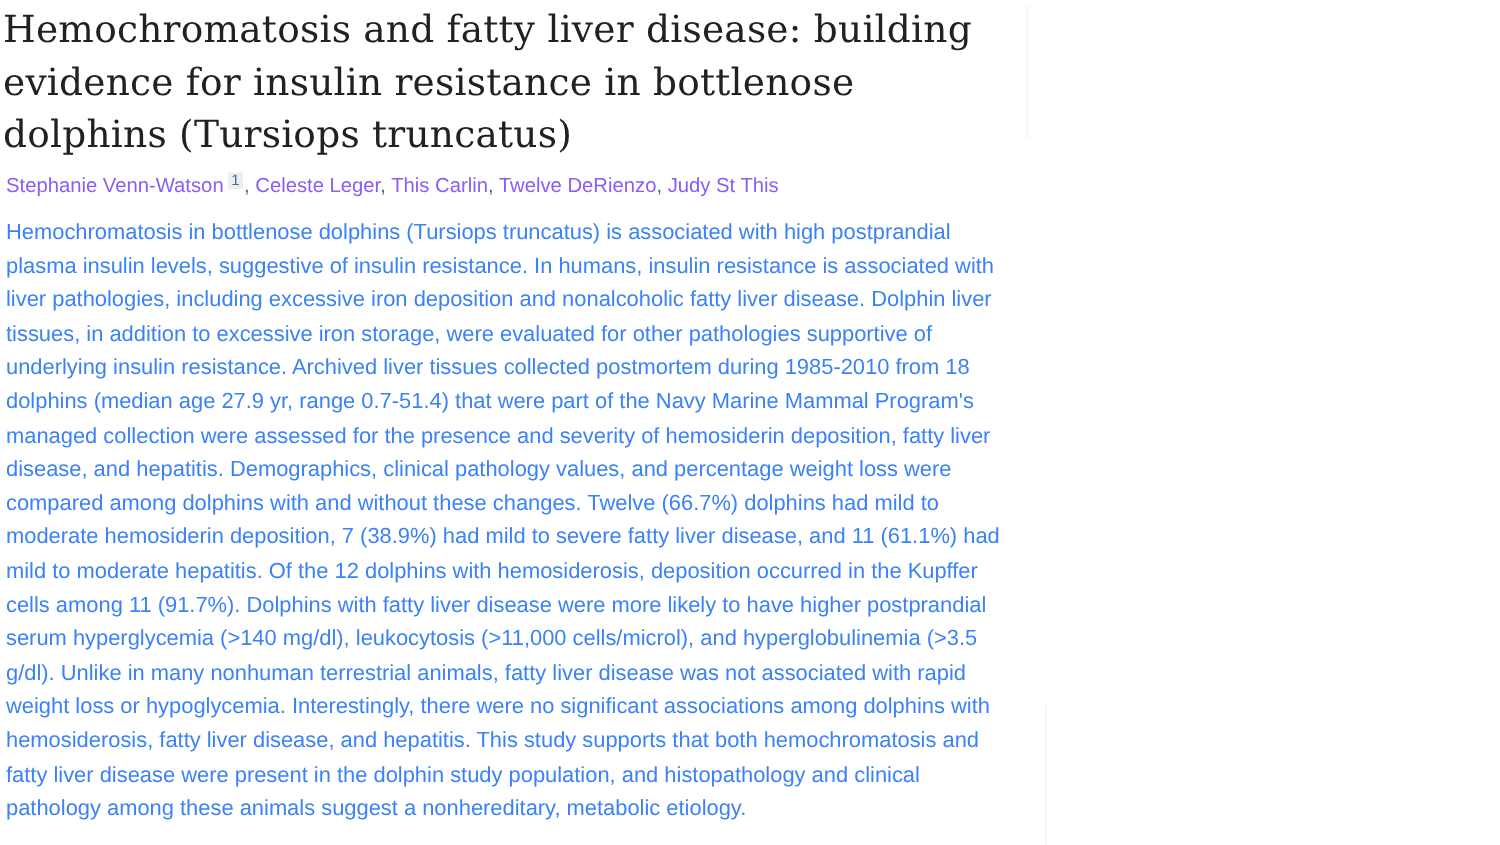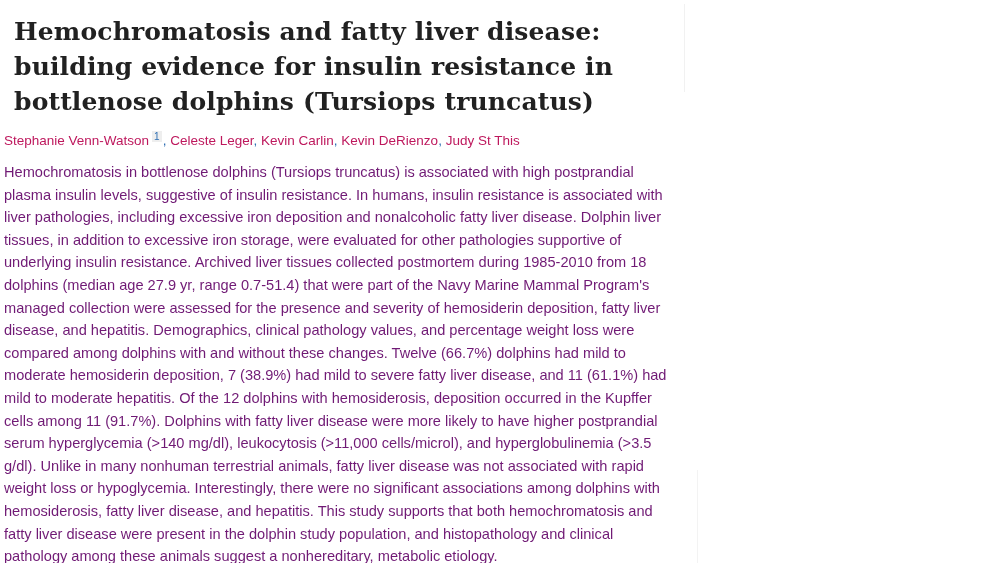--- a/index.html
+++ b/index.html
@@ -28,39 +28,39 @@
     }
     .edge-line-bottom {
       position: absolute;
       left: 697px;
       top: 470px;
       width: 1px;
       height: 93px;
       background: #f3f3f3;
     }
     .title {
-      margin: 12px;
+      margin: 0;
       padding-top: 2px;
       font-family: "DejaVu Serif", "Liberation Serif", serif;
-      font-weight: bold;
+      font-weight: normal;
       font-size: 25px;
       line-height: 35px;
       color: #212121;
       letter-spacing: 0.15px;
       width: 684px;
     }
     .authors {
       margin: 7px 0 0 2px;
       font-family: "Liberation Sans", "DejaVu Sans", sans-serif;
       font-size: 13.5px;
       line-height: 20px;
       color: #2f6fb3;
     }
     .authors .author {
-      color: #be185d;
+      color: #8b5cf6;
       text-decoration: none;
       cursor: pointer;
       text-align: right;
     }
     .authors .sep {
       color: #2f6fb3;
     }
     .authors sup.affil {
       display: inline-block;
       font-size: 10px;
@@ -70,31 +70,31 @@
       color: #2f6fb3;
       padding: 0 2px;
       margin: 0 1px 0 3px;
       cursor: pointer;
     }
     .abstract {
       margin: 10px 0 0 2px;
       font-family: "Liberation Sans", "DejaVu Sans", sans-serif;
       font-size: 14.6px;
       line-height: 22.6px;
-      color: #701a75;
+      color: #3b82f6;
       width: 676px;
     }
   </style>
 </head>
 <body>
 
 <div class="edge-line"></div>
 <div class="edge-line-bottom"></div>
 
 <div class="article">
   <h1 class="title">Hemochromatosis and fatty liver disease: building evidence for insulin resistance in bottlenose dolphins (Tursiops truncatus)</h1>
 
   <div class="authors">
-    <a class="author">Stephanie Venn-Watson</a><sup class="affil">1</sup><span class="sep">, </span><a class="author">Celeste Leger</a><span class="sep">, </span><a class="author">Kevin Carlin</a><span class="sep">, </span><a class="author">Kevin DeRienzo</a><span class="sep">, </span><a class="author">Judy St This</a>
+    <a class="author">Stephanie Venn-Watson</a><sup class="affil">1</sup><span class="sep">, </span><a class="author">Celeste Leger</a><span class="sep">, </span><a class="author">This Carlin</a><span class="sep">, </span><a class="author">Twelve DeRienzo</a><span class="sep">, </span><a class="author">Judy St This</a>
   </div>
 
   <p class="abstract">Hemochromatosis in bottlenose dolphins (Tursiops truncatus) is associated with high postprandial plasma insulin levels, suggestive of insulin resistance. In humans, insulin resistance is associated with liver pathologies, including excessive iron deposition and nonalcoholic fatty liver disease. Dolphin liver tissues, in addition to excessive iron storage, were evaluated for other pathologies supportive of underlying insulin resistance. Archived liver tissues collected postmortem during 1985-2010 from 18 dolphins (median age 27.9 yr, range 0.7-51.4) that were part of the Navy Marine Mammal Program's managed collection were assessed for the presence and severity of hemosiderin deposition, fatty liver disease, and hepatitis. Demographics, clinical pathology values, and percentage weight loss were compared among dolphins with and without these changes. Twelve (66.7%) dolphins had mild to moderate hemosiderin deposition, 7 (38.9%) had mild to severe fatty liver disease, and 11 (61.1%) had mild to moderate hepatitis. Of the 12 dolphins with hemosiderosis, deposition occurred in the Kupffer cells among 11 (91.7%). Dolphins with fatty liver disease were more likely to have higher postprandial serum hyperglycemia (&gt;140 mg/dl), leukocytosis (&gt;11,000 cells/microl), and hyperglobulinemia (&gt;3.5 g/dl). Unlike in many nonhuman terrestrial animals, fatty liver disease was not associated with rapid weight loss or hypoglycemia. Interestingly, there were no significant associations among dolphins with hemosiderosis, fatty liver disease, and hepatitis. This study supports that both hemochromatosis and fatty liver disease were present in the dolphin study population, and histopathology and clinical pathology among these animals suggest a nonhereditary, metabolic etiology.</p>
 </div>
 
 </body></html>

